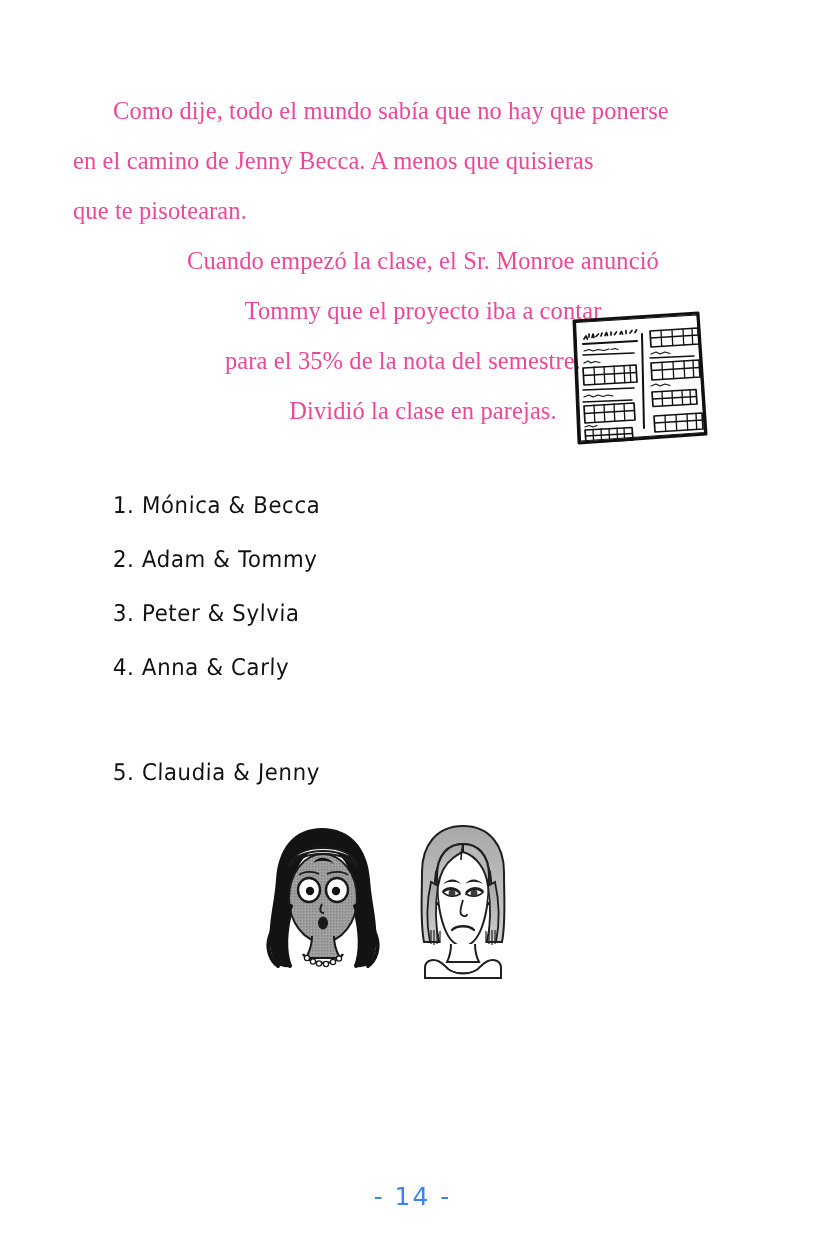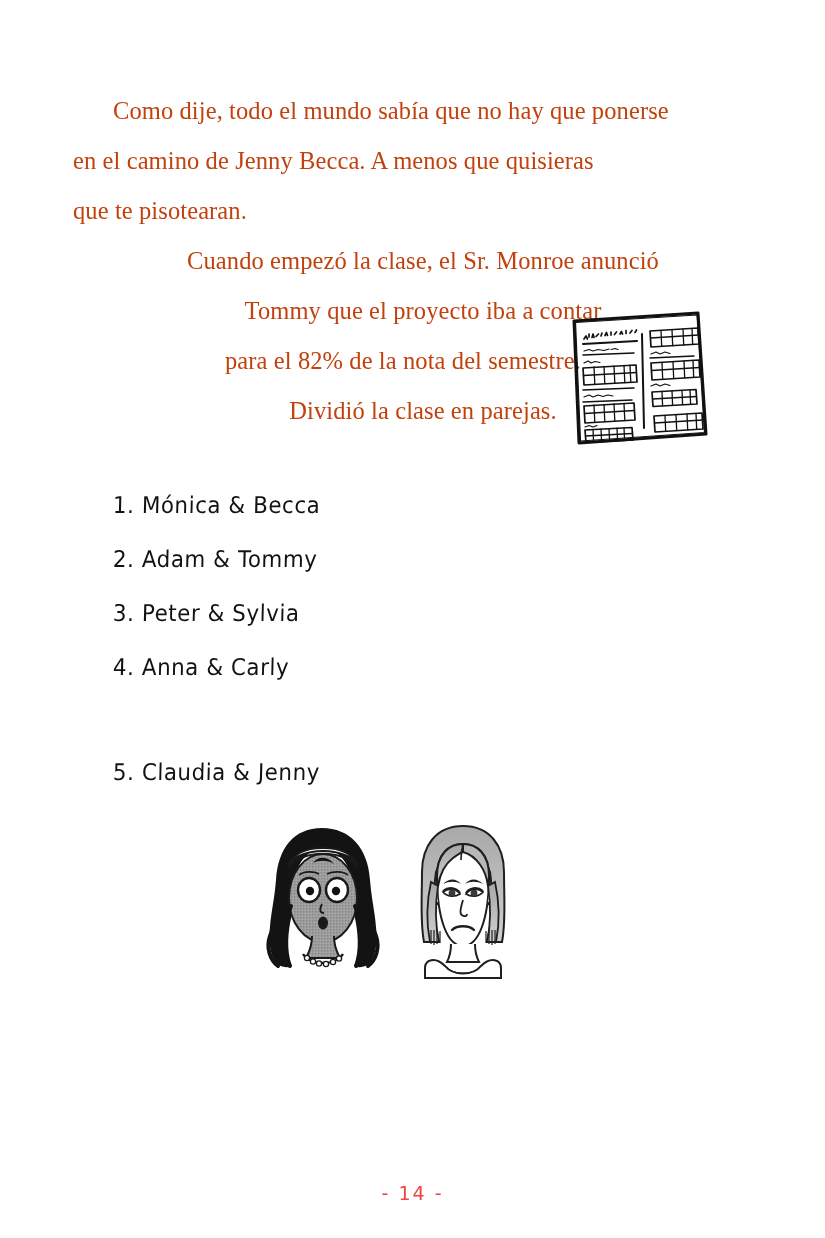--- a/index.html
+++ b/index.html
@@ -21,21 +21,21 @@
   .prose {
     position: absolute;
     left: 73px;
     top: 86px;
     width: 660px;
   }
   .para {
     font-size: 24.5px;
     line-height: 50px;
     letter-spacing: 0.1px;
-    color: #c2410c;
+    color: #ec4899;
     margin: 0;
   }
   .para + .para {
     margin-top: 0px;
     text-align: center;
   }
   .para .line {
     display: block;
     white-space: pre;
   }
@@ -102,23 +102,23 @@
   .portrait-jenny { left: 145px; }
 
   
   .folio {
     position: absolute;
     left: 0;
     right: 0;
     top: 1182px;
     text-align: center;
     font-family: "DejaVu Sans", "Liberation Sans", sans-serif;
-    font-size: 19px;
+    font-size: 25px;
     letter-spacing: 2px;
-    color: #ef4444;
+    color: #3b82f6;
     white-space: pre;
   }
 </style>
 </head>
 <body>
 
 <div class="page">
 
   <div class="prose">
 
@@ -127,21 +127,21 @@
       <span class="line">en el camino de Jenny Becca. A menos que quisieras</span>
       <span class="line">que te pisotearan.</span>
     </p>
 
     <p class="para">
       <span class="line indent">Cuando empezó la clase, el Sr. Monroe anunció</span>
     </p>
 
     <p class="para">
       <span class="line indent">Tommy que el proyecto iba a contar</span>
-      <span class="line">para el 82% de la nota del semestre.</span>
+      <span class="line">para el 35% de la nota del semestre.</span>
     </p>
 
     <p class="para">
       <span class="line indent">Dividió la clase en parejas.</span>
     </p>
 
   </div>
 
   <ul class="hand-list">
     <li class="hand-item">1. Mónica &amp; Becca</li>

